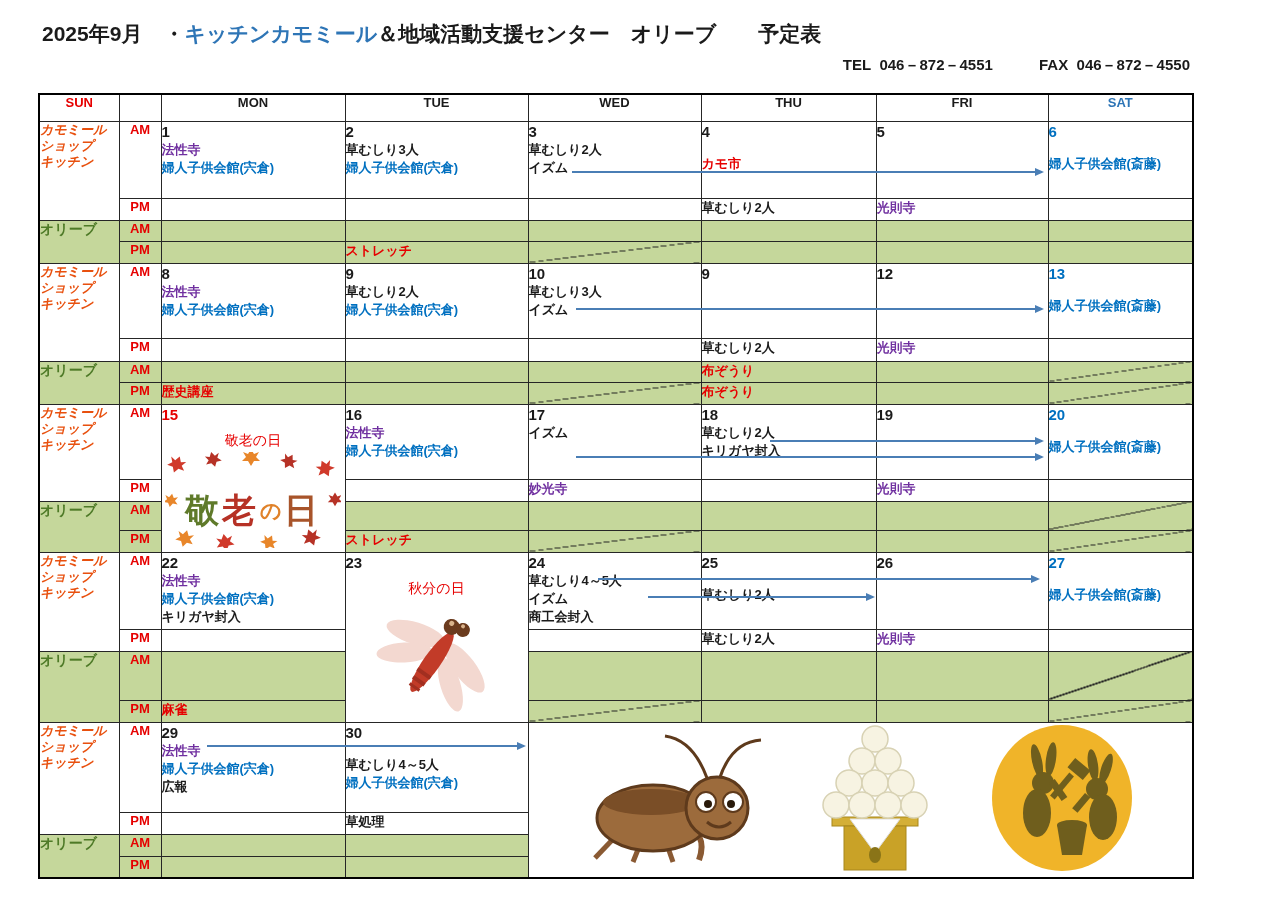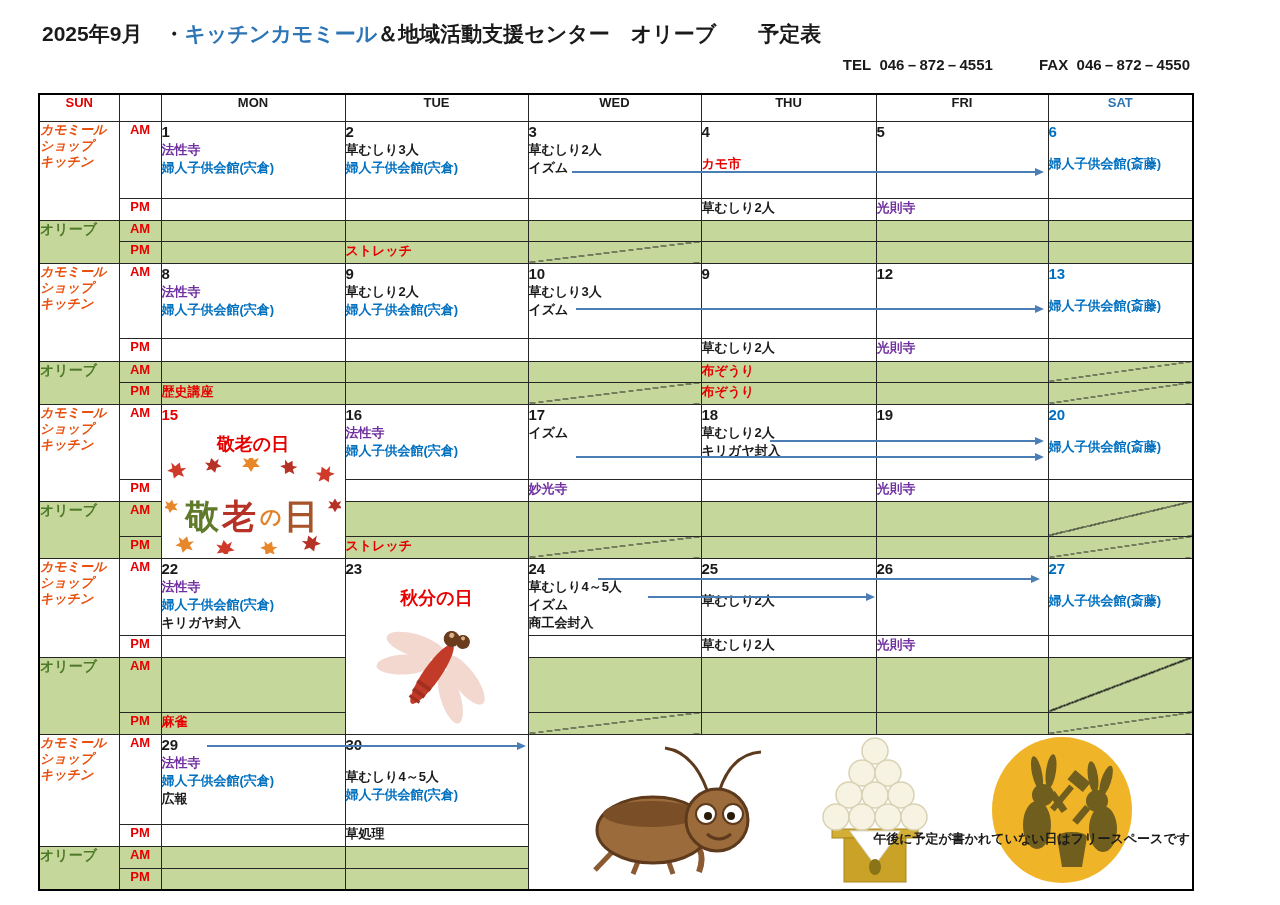--- a/index.html
+++ b/index.html
@@ -22,21 +22,21 @@
   td.am-cell{padding:2px 5px;}
   td.am-cell .inner{display:flex;flex-direction:column;height:100%;}
   .num{font-size:15px;font-weight:bold;line-height:19px;}
   .ev{font-size:13px;font-weight:bold;line-height:18px;white-space:nowrap;}
   .events{margin-top:auto;padding-bottom:3px;}
   .events.top{margin-top:14px;padding-bottom:0;}
   td.pm-cell{padding:2px 5px;vertical-align:middle;}
   td.g{background-color:#c5d79b;}
   td.diag{background-image:linear-gradient(to bottom right,transparent 49.2%,#222 49.2%,#222 50.9%,transparent 50.9%);}
   td.holiday{padding:2px 5px;background:#fff;}
-  .h-title{text-align:center;font-size:18px;font-weight:bold;margin-top:8px;}
+  .h-title{text-align:center;font-size:14px;font-weight:normal;margin-top:8px;}
   .h-art{text-align:center;margin-top:2px;}
   td.images-cell{background:#fff;vertical-align:middle;}
   .img-row{display:flex;align-items:center;justify-content:space-around;padding:0 26px;}
   
   .arrow{position:absolute;height:0;border-top:2px solid #4a7eb5;}
   .arrow::after{content:"";position:absolute;right:-2px;top:-5px;width:0;height:0;
     border-left:9px solid #4a7eb5;border-top:4px solid transparent;border-bottom:4px solid transparent;}
   .footnote{position:absolute;left:38px;top:830px;width:1152px;text-align:right;
             font-size:13px;font-weight:bold;}
 </style>
@@ -573,14 +573,13 @@
   <div id="arrows">
       <div class="arrow" title="イズム" style="left:572px;top:171px;width:470px"></div>
       <div class="arrow" title="イズム" style="left:576px;top:308px;width:466px"></div>
       <div class="arrow" title="キリガヤ封入" style="left:770px;top:440px;width:272px"></div>
       <div class="arrow" title="イズム" style="left:576px;top:456px;width:466px"></div>
       <div class="arrow" title="イズム" style="left:598px;top:578px;width:440px"></div>
       <div class="arrow" title="商工会封入" style="left:648px;top:596px;width:225px"></div>
       <div class="arrow" title="広報" style="left:207px;top:745px;width:317px"></div>
     </div>
 
-  <div class="footnote">午後に予定が書かれていない日はフリースペースです</div>
 </div>
 
 </body></html>

